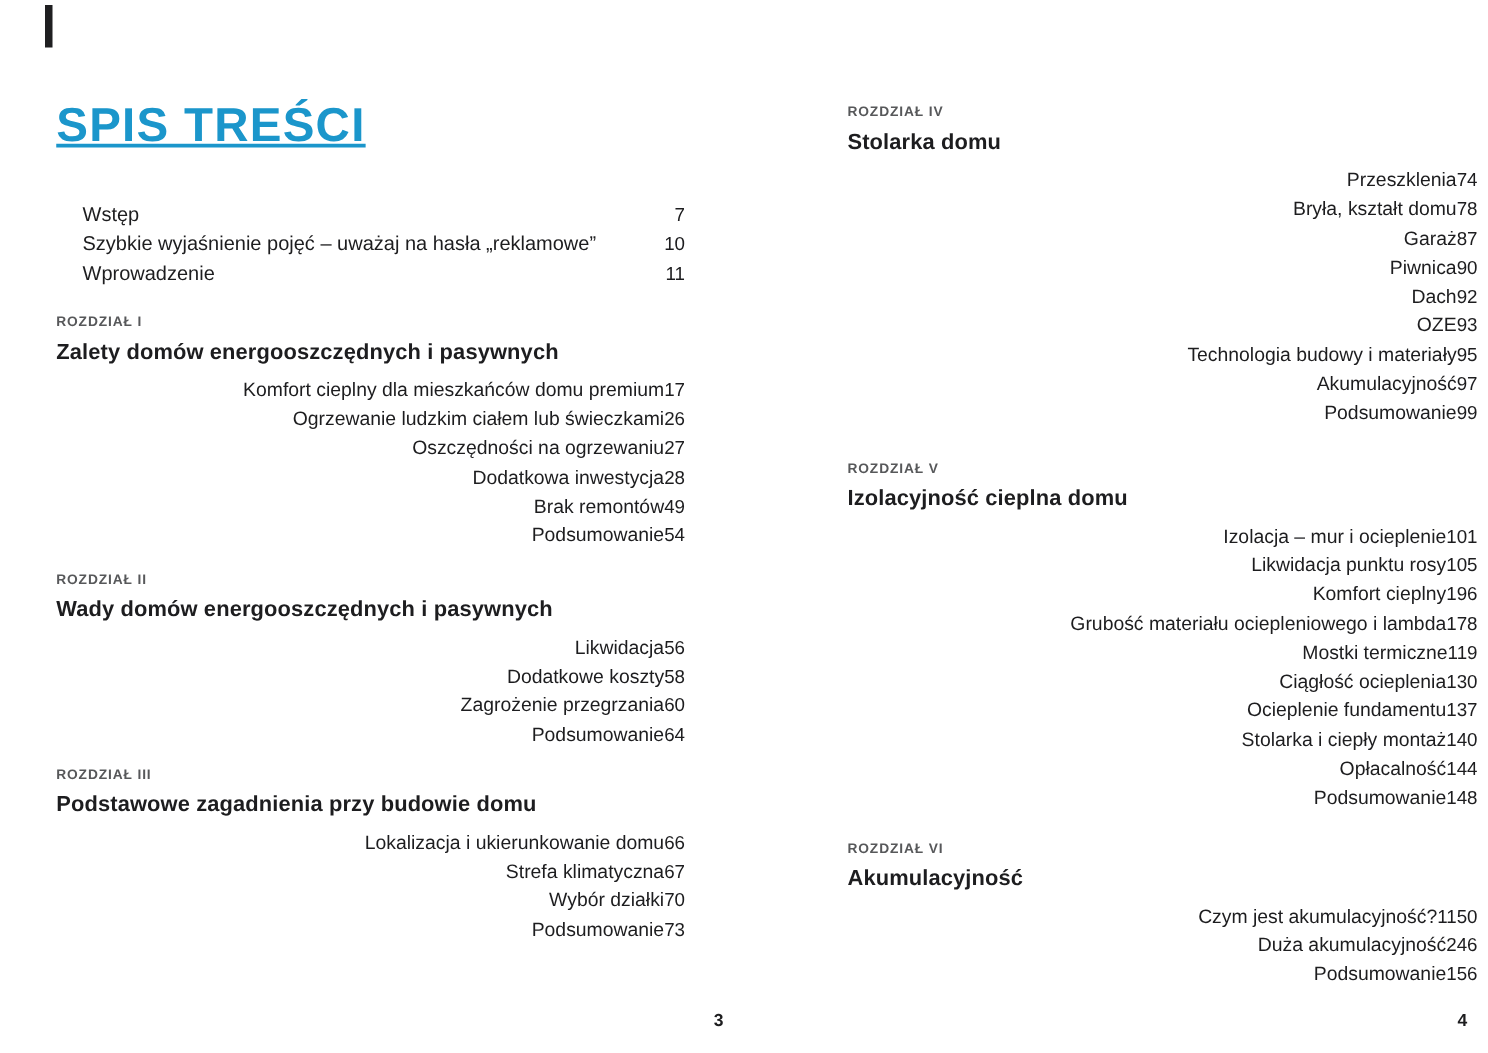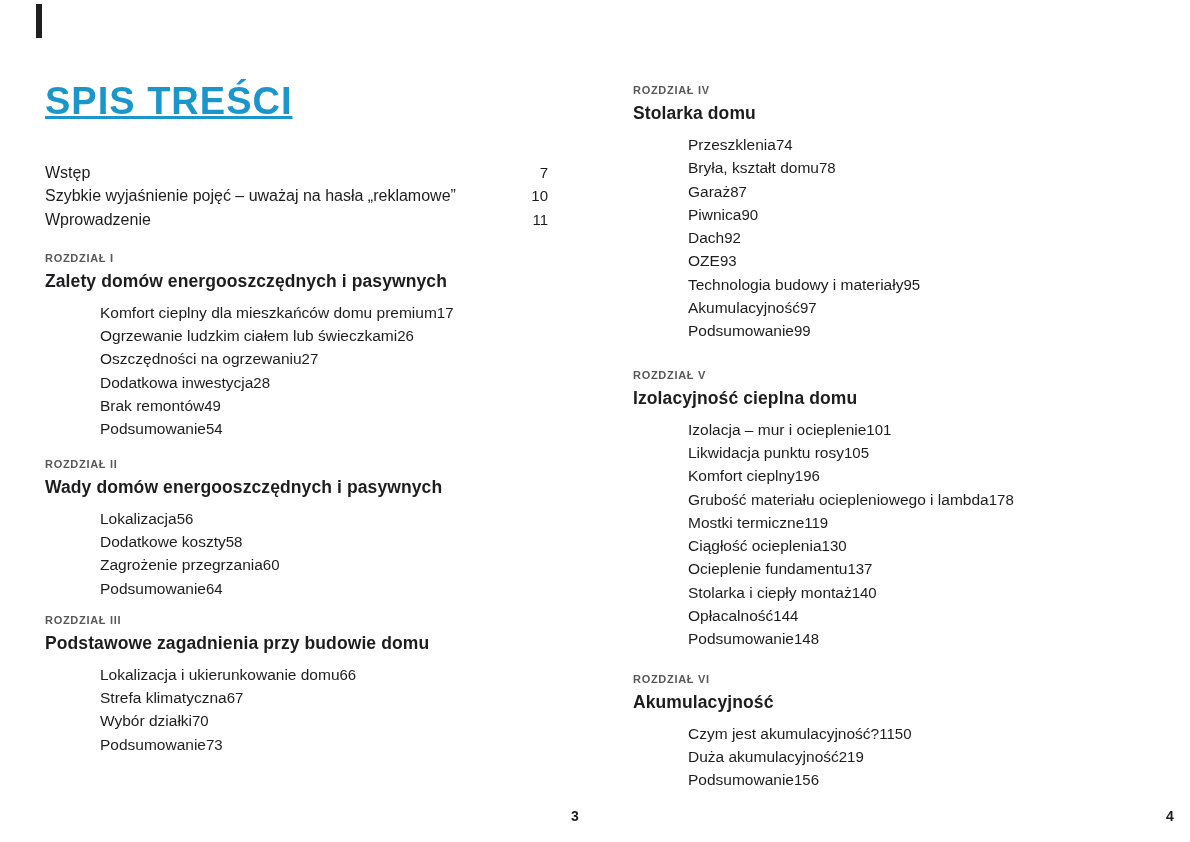--- a/index.html
+++ b/index.html
@@ -6,39 +6,39 @@
   * { box-sizing:border-box; }
   html,body { margin:0; padding:0; }
   body {
     width:1190px; height:842px; background:#ffffff; overflow:hidden; position:relative;
     font-family:"Liberation Sans", sans-serif; color:var(--ink);
     -webkit-font-smoothing:antialiased;
   }
   .caret-mark { position:absolute; left:36px; top:4px; width:6px; height:34px; background:#1f1f21; }
   .col { position:absolute; top:0; }
   .col-left  { left:45px;  width:503px; }
-  .col-right { left:633px; width:504px; }
+  .col-right { left:678px; width:504px; }
 
   .toc-title {
     margin:82px 0 0; font-size:38px; line-height:38px; font-weight:bold;
     letter-spacing:1px; color:var(--accent);text-decoration:underline;
   }
   .front-matter { margin-top:41px; }
   .fm-row {
     display:flex; justify-content:space-between; align-items:flex-start;
-    font-size:16px; line-height:23.3px;
+    font-size:16px; line-height:23.3px;margin-left:21px;
   }
   .section .kicker {
     font-size:11px; font-weight:bold; letter-spacing:0.7px;
     color:var(--kicker); line-height:13px;
   }
   .sec-title { margin:6px 0 0; font-size:17.5px; font-weight:bold; line-height:20px; letter-spacing:0.1px; }
   .entries { margin-top:10px; }
   .entry {
-    display:flex; justify-content:flex-start; align-items:baseline;
+    display:flex; justify-content:flex-end; align-items:baseline;
     padding-left:55px; font-size:15.5px; line-height:23.3px;
   }
   .num { font-size:15px; white-space:nowrap; }
   .col-left  .sec-1 { margin-top:21px; }
   .col-left  .sec-2 { margin-top:17px; }
   .col-left  .sec-3 { margin-top:14px; }
   .col-right .sec-1 { margin-top:84px; }
   .col-right .sec-2 { margin-top:26px; }
   .col-right .sec-3 { margin-top:22px; }
   .page-num {
@@ -100,21 +100,21 @@
           <span class="num">54</span>
         </div>
     </div>
   </section>
 
   <section class="section sec-2">
     <div class="kicker">ROZDZIAŁ II</div>
     <h2 class="sec-title">Wady domów energooszczędnych i pasywnych</h2>
     <div class="entries">
       <div class="entry">
-          <span class="lbl">Lokalizacja</span>
+          <span class="lbl">Likwidacja</span>
           <span class="num">56</span>
         </div>
       <div class="entry">
           <span class="lbl">Dodatkowe koszty</span>
           <span class="num">58</span>
         </div>
       <div class="entry">
           <span class="lbl">Zagrożenie przegrzania</span>
           <span class="num">60</span>
         </div>
@@ -243,21 +243,21 @@
   <section class="section sec-3">
     <div class="kicker">ROZDZIAŁ VI</div>
     <h2 class="sec-title">Akumulacyjność</h2>
     <div class="entries">
       <div class="entry">
           <span class="lbl">Czym jest akumulacyjność?</span>
           <span class="num">1150</span>
         </div>
       <div class="entry">
           <span class="lbl">Duża akumulacyjność</span>
-          <span class="num">219</span>
+          <span class="num">246</span>
         </div>
       <div class="entry">
           <span class="lbl">Podsumowanie</span>
           <span class="num">156</span>
         </div>
     </div>
   </section>
 </div>
 
 <div class="page-num left">3</div>

